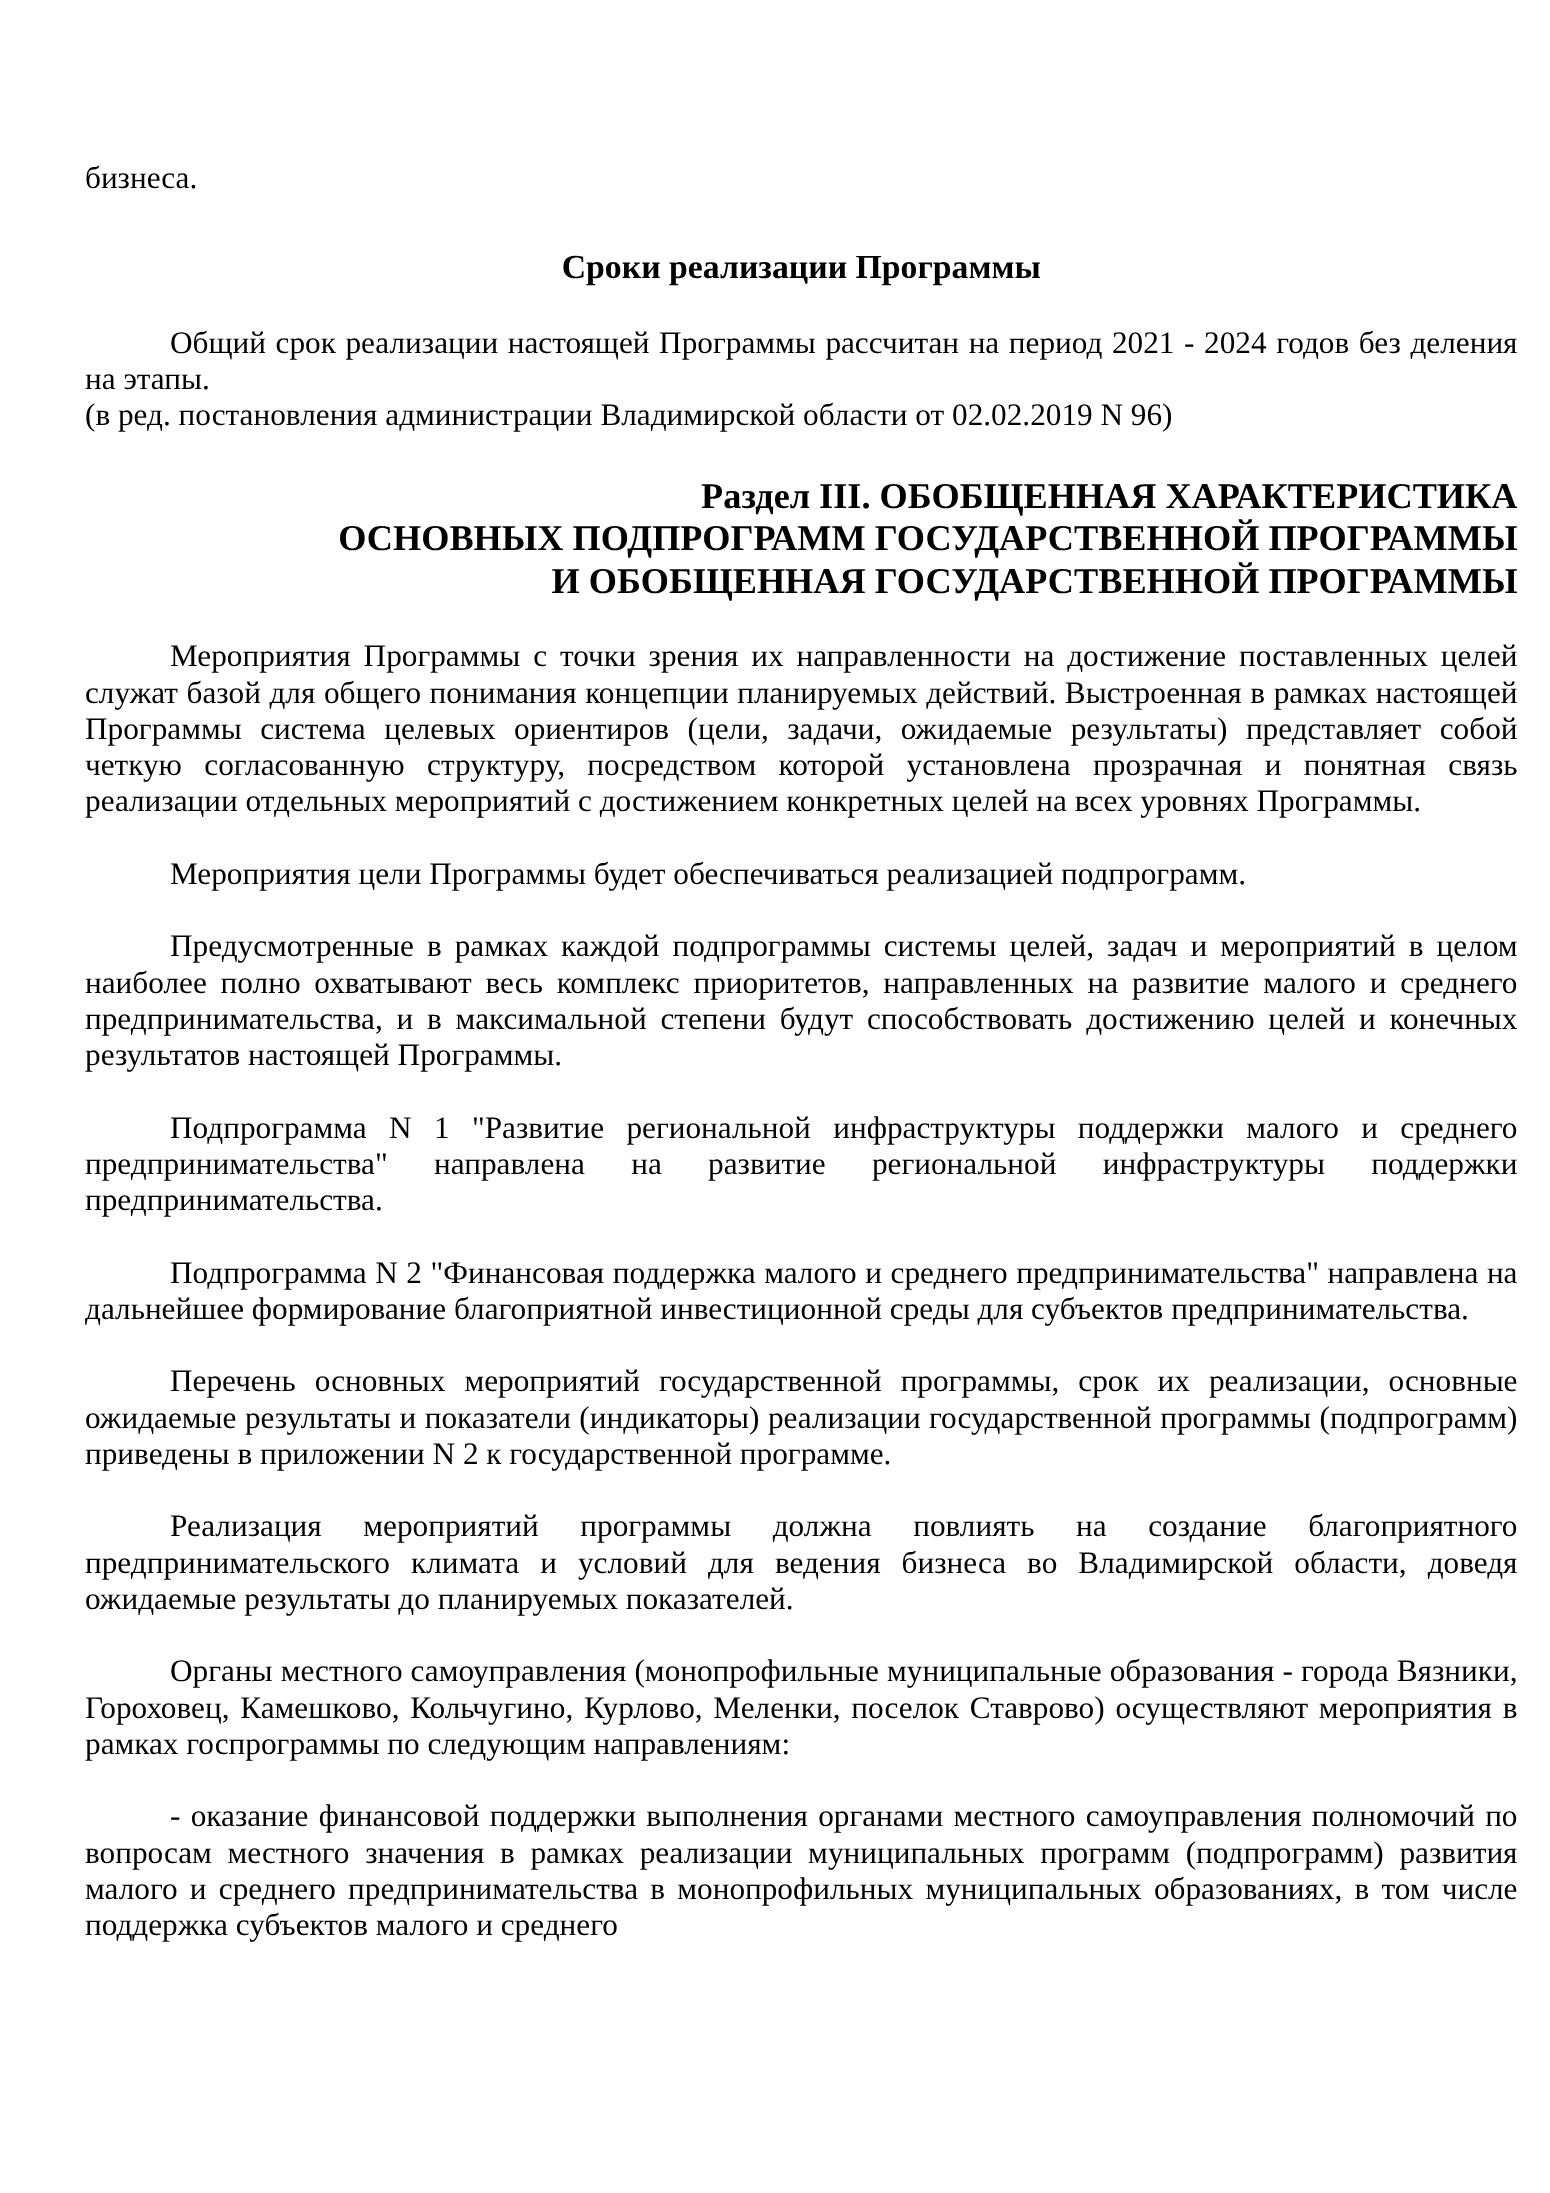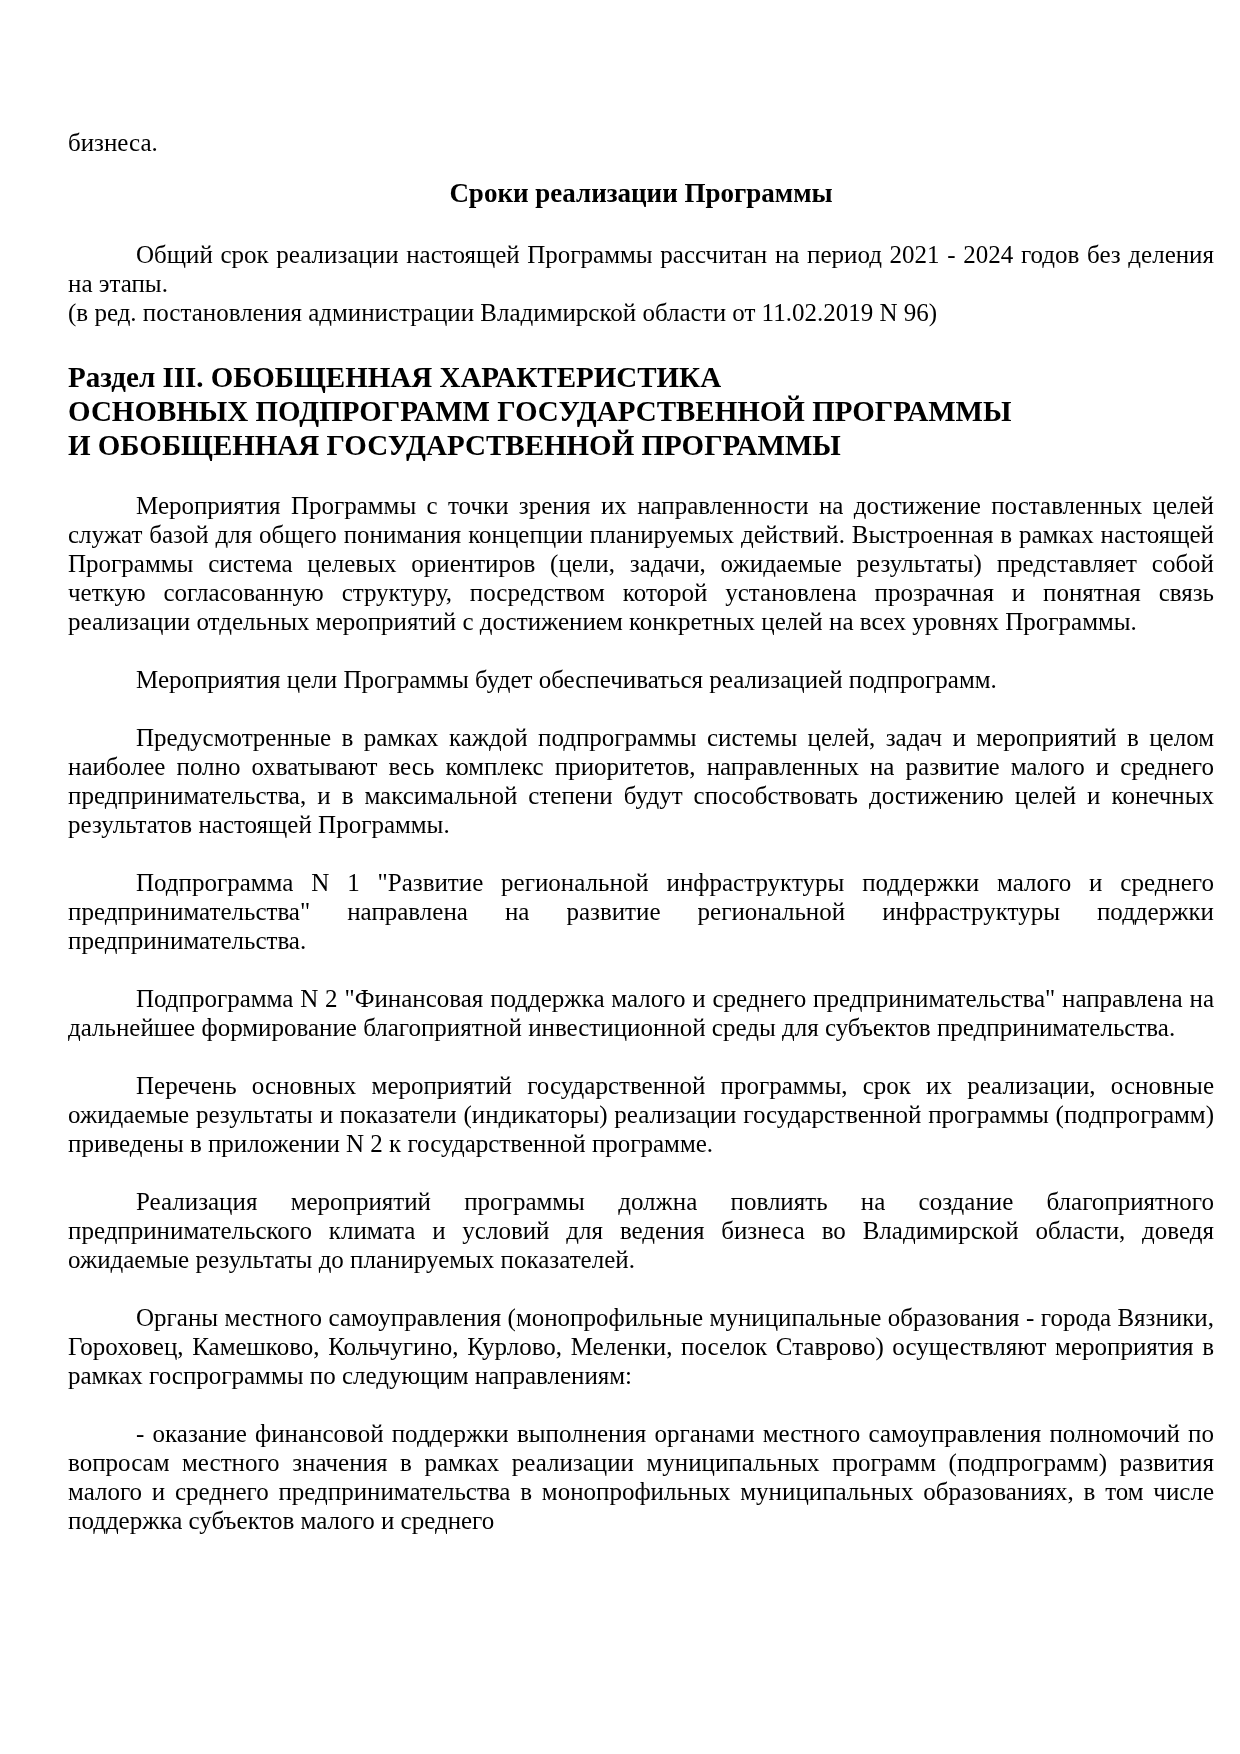--- a/index.html
+++ b/index.html
@@ -20,30 +20,30 @@
     line-height: 29px;
     color: #000000;
     text-align: justify;
   }
   .frag {
     margin: 0;
     text-indent: 0;
     text-align: left;
   }
   .head {
-    margin: 20px 0 0 0;
+    margin: 40px 0 0 0;
     text-align: center;
     font-weight: bold;
     font-size: 27px;
     line-height: 33px;
     text-indent: 0;
   }
   .head-section {
     margin: 33px 0 0 0;
-    text-align: left;
+    text-align: right;
     font-weight: bold;
     font-size: 29px;
     line-height: 34px;
     text-indent: 0;
   }
   .head-section .hline { display: block; }
   .para {
     margin: 29px 0 0 0;
     text-indent: 68px;
   }
@@ -58,21 +58,21 @@
 
 <div class="page">
   <div class="content">
 
     <p class="frag">бизнеса.</p>
 
     <h2 class="head">Сроки реализации Программы</h2>
 
     <p class="para para-first">Общий срок реализации настоящей Программы рассчитан на период 2021 - 2024 годов без деления на этапы.</p>
 
-    <p class="note">(в ред. постановления администрации Владимирской области от 11.02.2019 N 96)</p>
+    <p class="note">(в ред. постановления администрации Владимирской области от 02.02.2019 N 96)</p>
 
     <h1 class="head-section">
       <span class="hline">Раздел III. ОБОБЩЕННАЯ ХАРАКТЕРИСТИКА</span>
       <span class="hline">ОСНОВНЫХ ПОДПРОГРАММ ГОСУДАРСТВЕННОЙ ПРОГРАММЫ</span>
       <span class="hline">И ОБОБЩЕННАЯ ГОСУДАРСТВЕННОЙ ПРОГРАММЫ</span>
     </h1>
 
     <p class="para">Мероприятия Программы с точки зрения их направленности на достижение поставленных целей служат базой для общего понимания концепции планируемых действий. Выстроенная в рамках настоящей Программы система целевых ориентиров (цели, задачи, ожидаемые результаты) представляет собой четкую согласованную структуру, посредством которой установлена прозрачная и понятная связь реализации отдельных мероприятий с достижением конкретных целей на всех уровнях Программы.</p>
     <p class="para">Мероприятия цели Программы будет обеспечиваться реализацией подпрограмм.</p>
     <p class="para">Предусмотренные в рамках каждой подпрограммы системы целей, задач и мероприятий в целом наиболее полно охватывают весь комплекс приоритетов, направленных на развитие малого и среднего предпринимательства, и в максимальной степени будут способствовать достижению целей и конечных результатов настоящей Программы.</p>

